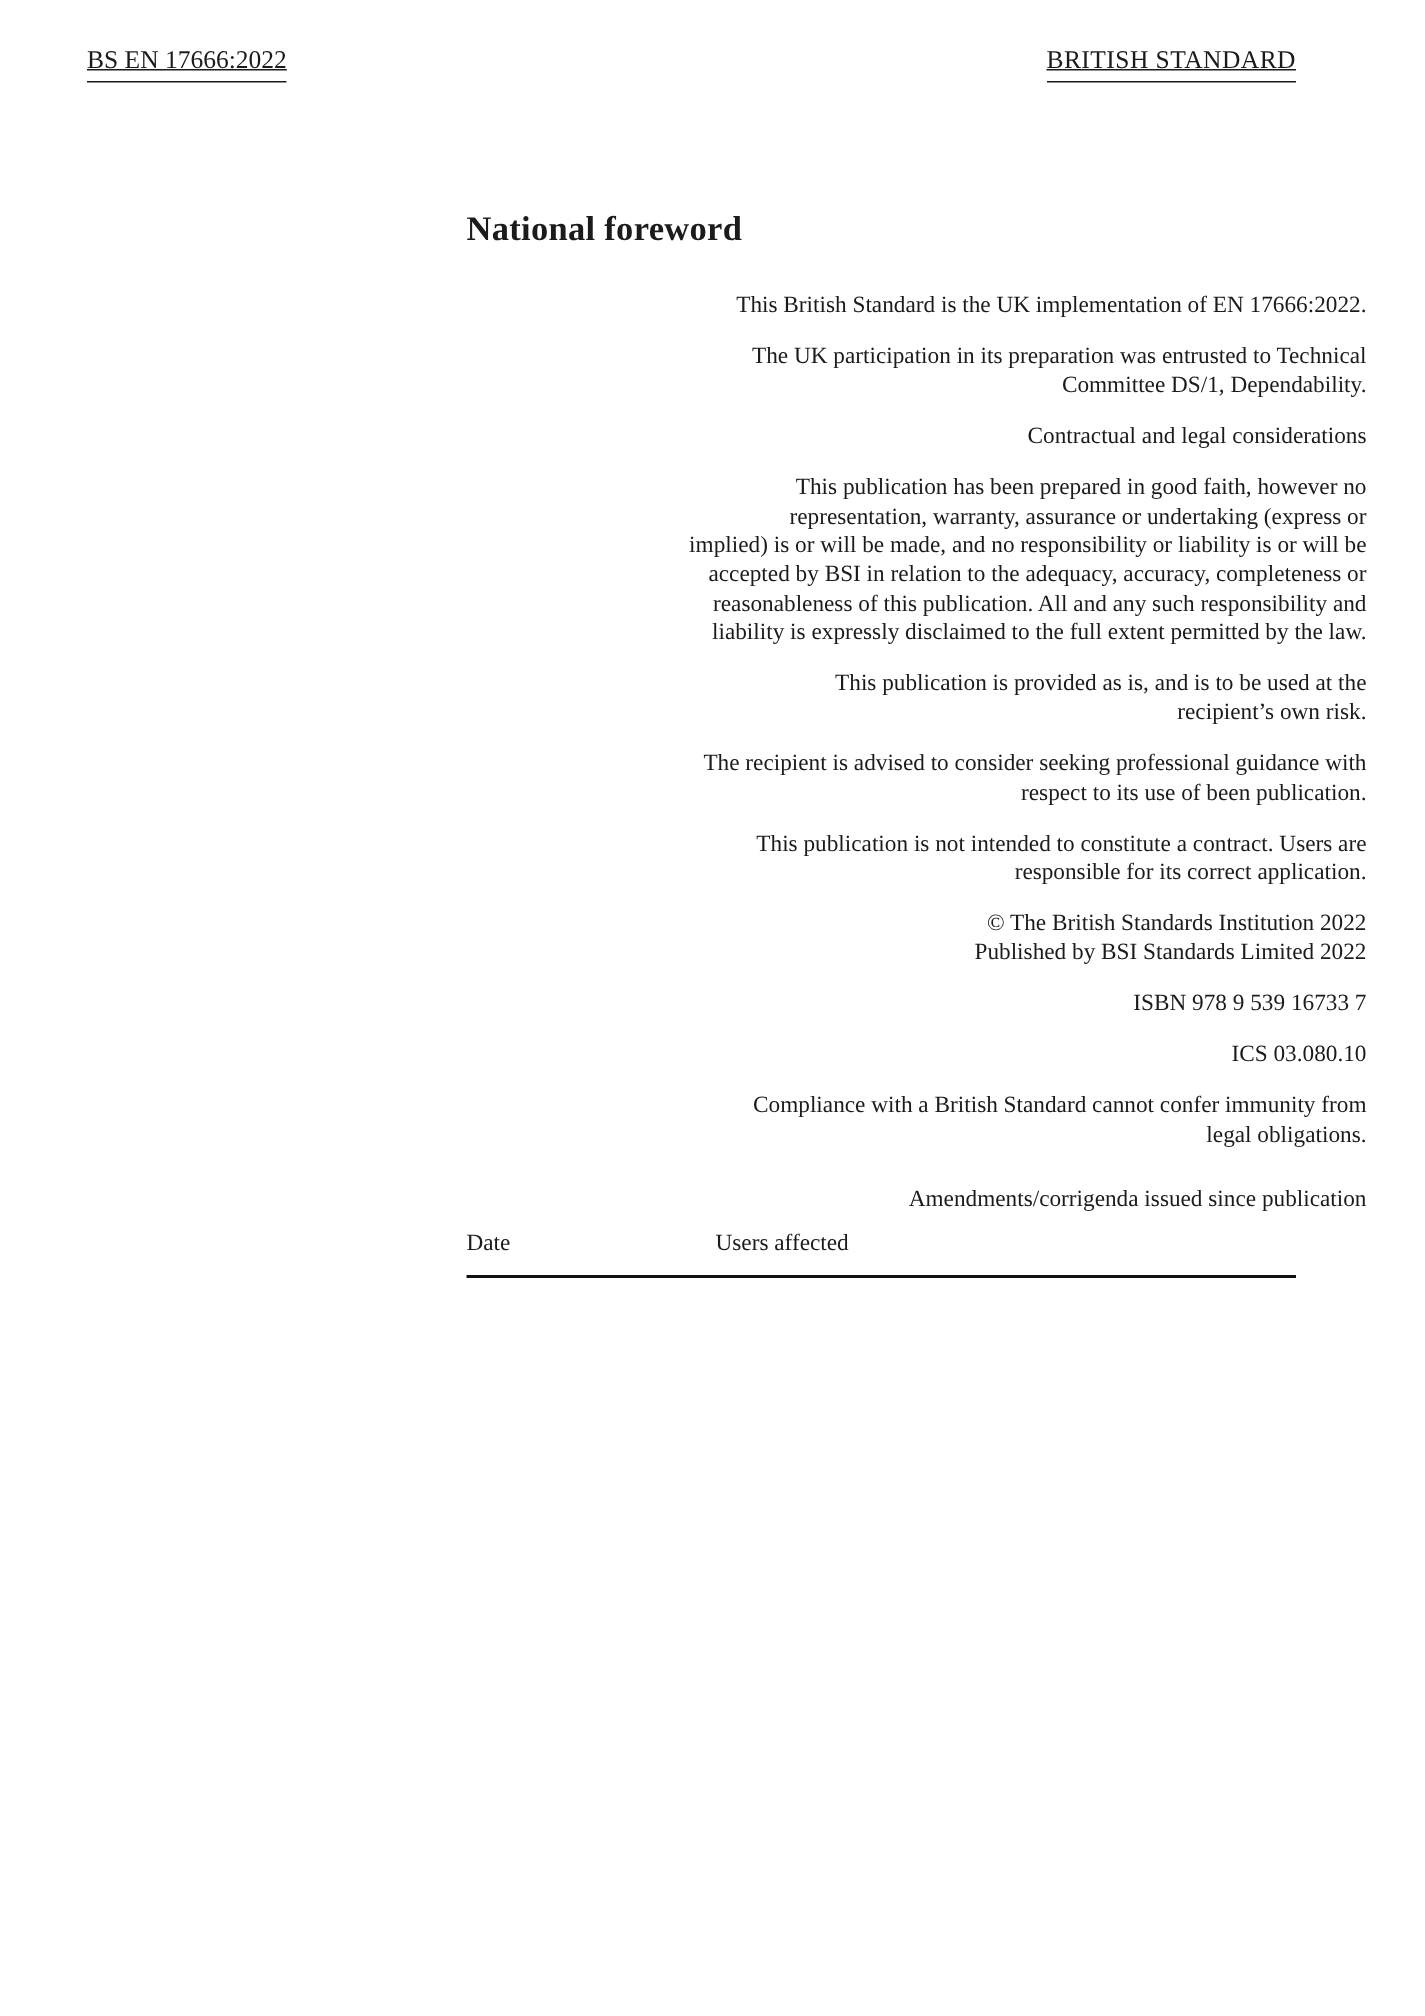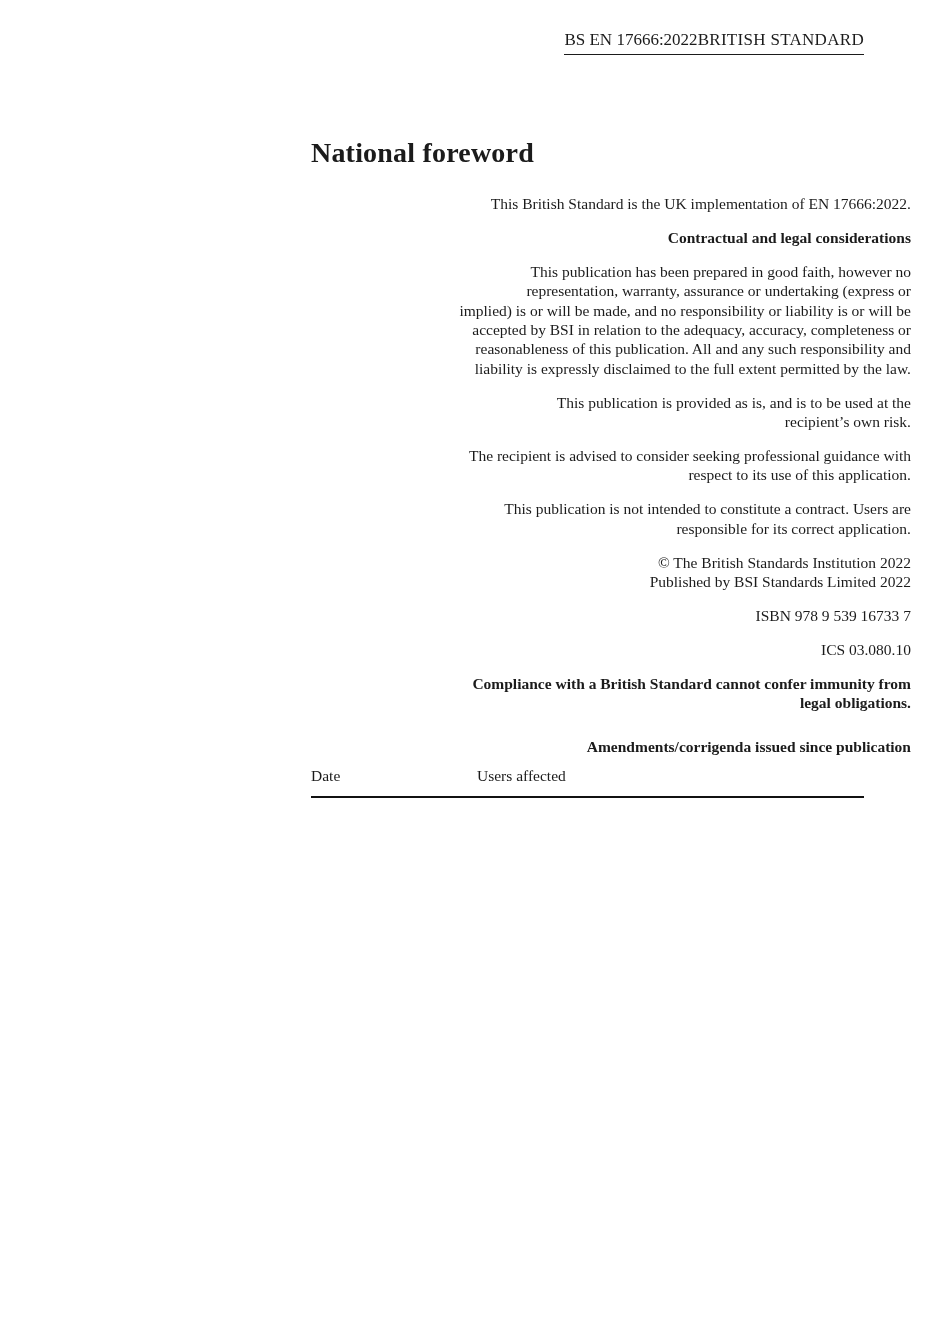--- a/index.html
+++ b/index.html
@@ -16,55 +16,56 @@
     overflow: hidden;
   }
 
   
   .page-header {
     position: absolute;
     top: 30px;
     left: 58px;
     width: 806px;
     display: flex;
-    justify-content: flex-end;
+    justify-content: space-between;
     align-items: flex-start;
     font-size: 17px;
     line-height: 20px;
+    text-decoration: underline;
   }
   .page-header .head-cell {
     border-bottom: 1.5px solid #1b1b1b;
     padding-bottom: 4px;
     white-space: nowrap;
   }
   .head-right { letter-spacing: 0.3px; }
 
   
   .content {
     position: absolute;
     left: 311px;
     top: 138px;
     width: 600px;
   }
   .doc-title {
-    font-size: 28px;
+    font-size: 23px;
     font-weight: bold;
     line-height: 30px;
     margin: 0;
     letter-spacing: 0.2px;
   }
   .para {
     font-size: 15.5px;
     line-height: 19.4px;
     margin: 14.5px 0 0 0;
     white-space: pre-line;
     text-align: right;
   }
   .para.first { margin-top: 26px; }
-  .para.bold { font-weight: bold; }
+  .para.bold { font-weight: normal; }
   .para.amend-head { margin-top: 24px; }
 
   .amend-table-head {
     display: flex;
     margin-top: 10px;
     font-size: 15.5px;
     line-height: 19.4px;
   }
   .amend-table-head .col-date { width: 166px; }
 
@@ -82,36 +83,38 @@
   <span class="head-cell head-left">BS EN 17666:2022</span>
   <span class="head-cell head-right">BRITISH STANDARD</span>
 </header>
 
 <main class="content">
 
   <h1 class="doc-title">National foreword</h1>
 
   <p class="para first">This British Standard is the UK implementation of EN 17666:2022.</p>
 
+  <p class="para">The UK participation in its preparation was entrusted to Technical
+Committee DS/1, Dependability.</p>
 
 
   <p class="para bold">Contractual and legal considerations</p>
 
   <p class="para">This publication has been prepared in good faith, however no
 representation, warranty, assurance or undertaking (express or
 implied) is or will be made, and no responsibility or liability is or will be
 accepted by BSI in relation to the adequacy, accuracy, completeness or
 reasonableness of this publication. All and any such responsibility and
 liability is expressly disclaimed to the full extent permitted by the law.</p>
 
   <p class="para">This publication is provided as is, and is to be used at the
 recipient’s own risk.</p>
 
   <p class="para">The recipient is advised to consider seeking professional guidance with
-respect to its use of this application.</p>
+respect to its use of been publication.</p>
 
   <p class="para">This publication is not intended to constitute a contract. Users are
 responsible for its correct application.</p>
 
   <p class="para">© The British Standards Institution 2022
 Published by BSI Standards Limited 2022</p>
 
   <p class="para">ISBN 978 9 539 16733 7</p>
 
   <p class="para">ICS 03.080.10</p>

